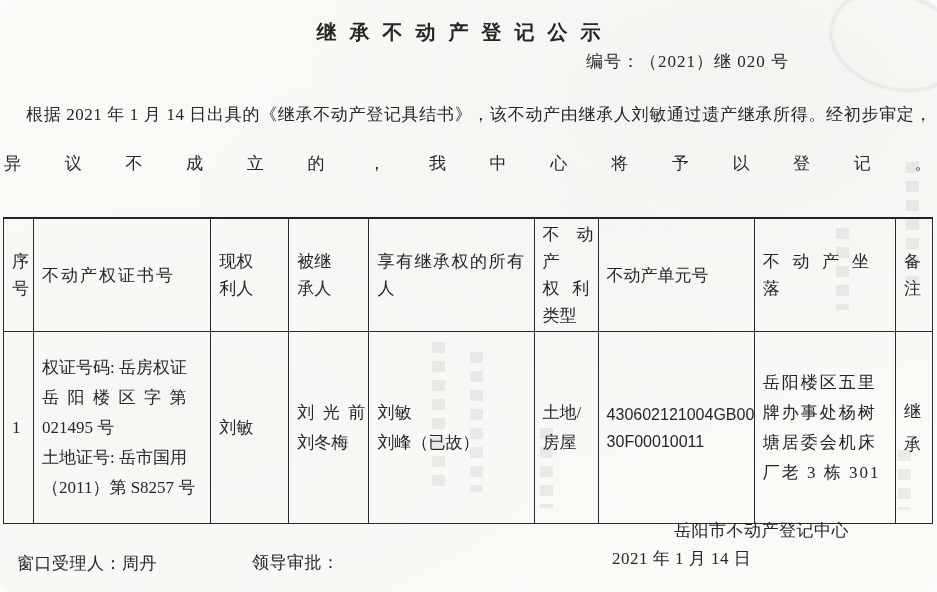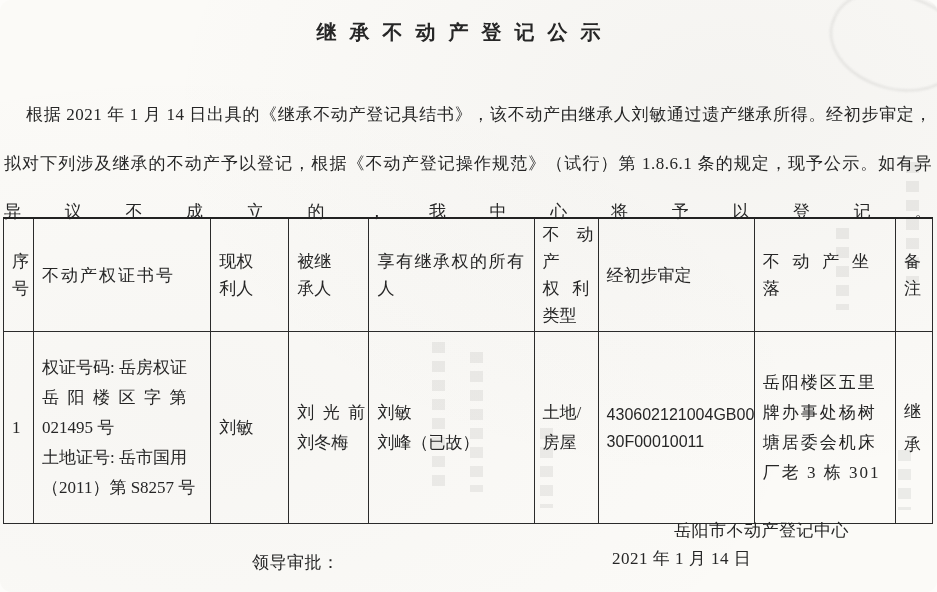--- a/index.html
+++ b/index.html
@@ -85,24 +85,24 @@
     transform:rotate(22deg);filter:blur(1.2px);
     pointer-events:none;
   }
 </style>
 </head>
 <body>
 
 <div class="page">
 
   <div class="title">继承不动产登记公示</div>
+  <div class="docno">编号：（2021）继 020 号</div>
 
   <div class="para">
       <div>根据 2021 年 1 月 14 日出具的《继承不动产登记具结书》，该不动产由继承人刘敏通过遗产继承所得。经初步审定，</div>
-      <div>拟对下列涉及继承的不动产予以登记，根据《不动产登记操作规范》（试行）第 1.8.6.1 条的规定，现予公示。如有异</div>
       <div>异议不成立的，我中心将予以登记。</div>
     </div>
 
   <table class="reg">
     <colgroup>
       <col style="width:30px">
         <col style="width:177px">
         <col style="width:78px">
       <col style="width:80px">
         <col style="width:165px">
@@ -132,21 +132,21 @@
             <div>享有继承权的所有</div>
             <div>人</div>
           </th>
       <th>
             <div>不    动</div>
             <div>产</div>
             <div>权   利</div>
             <div>类型</div>
           </th>
       <th>
-            <div>经初步审定</div>
+            <div>不动产单元号</div>
           </th>
       <th>
             <div>不   动   产   坐</div>
             <div>落</div>
           </th>
       <th class="c">
             <div>备</div>
             <div>注</div>
           </th>
     </tr>
@@ -189,20 +189,21 @@
       <td class="c cell-remarks">
             <div>继</div>
             <div>承</div>
           </td>
     </tr>
   </tbody>
     </table>
 
   <div class="foot foot-org">岳阳市不动产登记中心</div>
   <div class="foot foot-date">2021 年 1 月 14 日</div>
+  <div class="foot foot-window">窗口受理人：周丹</div>
   <div class="foot foot-leader">领导审批：</div>
 
   <div class="smudge" style="left:432px;top:342px;height:150px;"></div>
   <div class="smudge" style="left:470px;top:352px;height:140px;"></div>
   <div class="smudge" style="left:540px;top:428px;height:80px;"></div>
   <div class="smudge" style="left:836px;top:228px;height:82px;"></div>
   <div class="smudge" style="left:906px;top:162px;height:120px;"></div>
   <div class="smudge" style="left:898px;top:450px;height:60px;"></div>
   <div class="swirl"></div>
 

